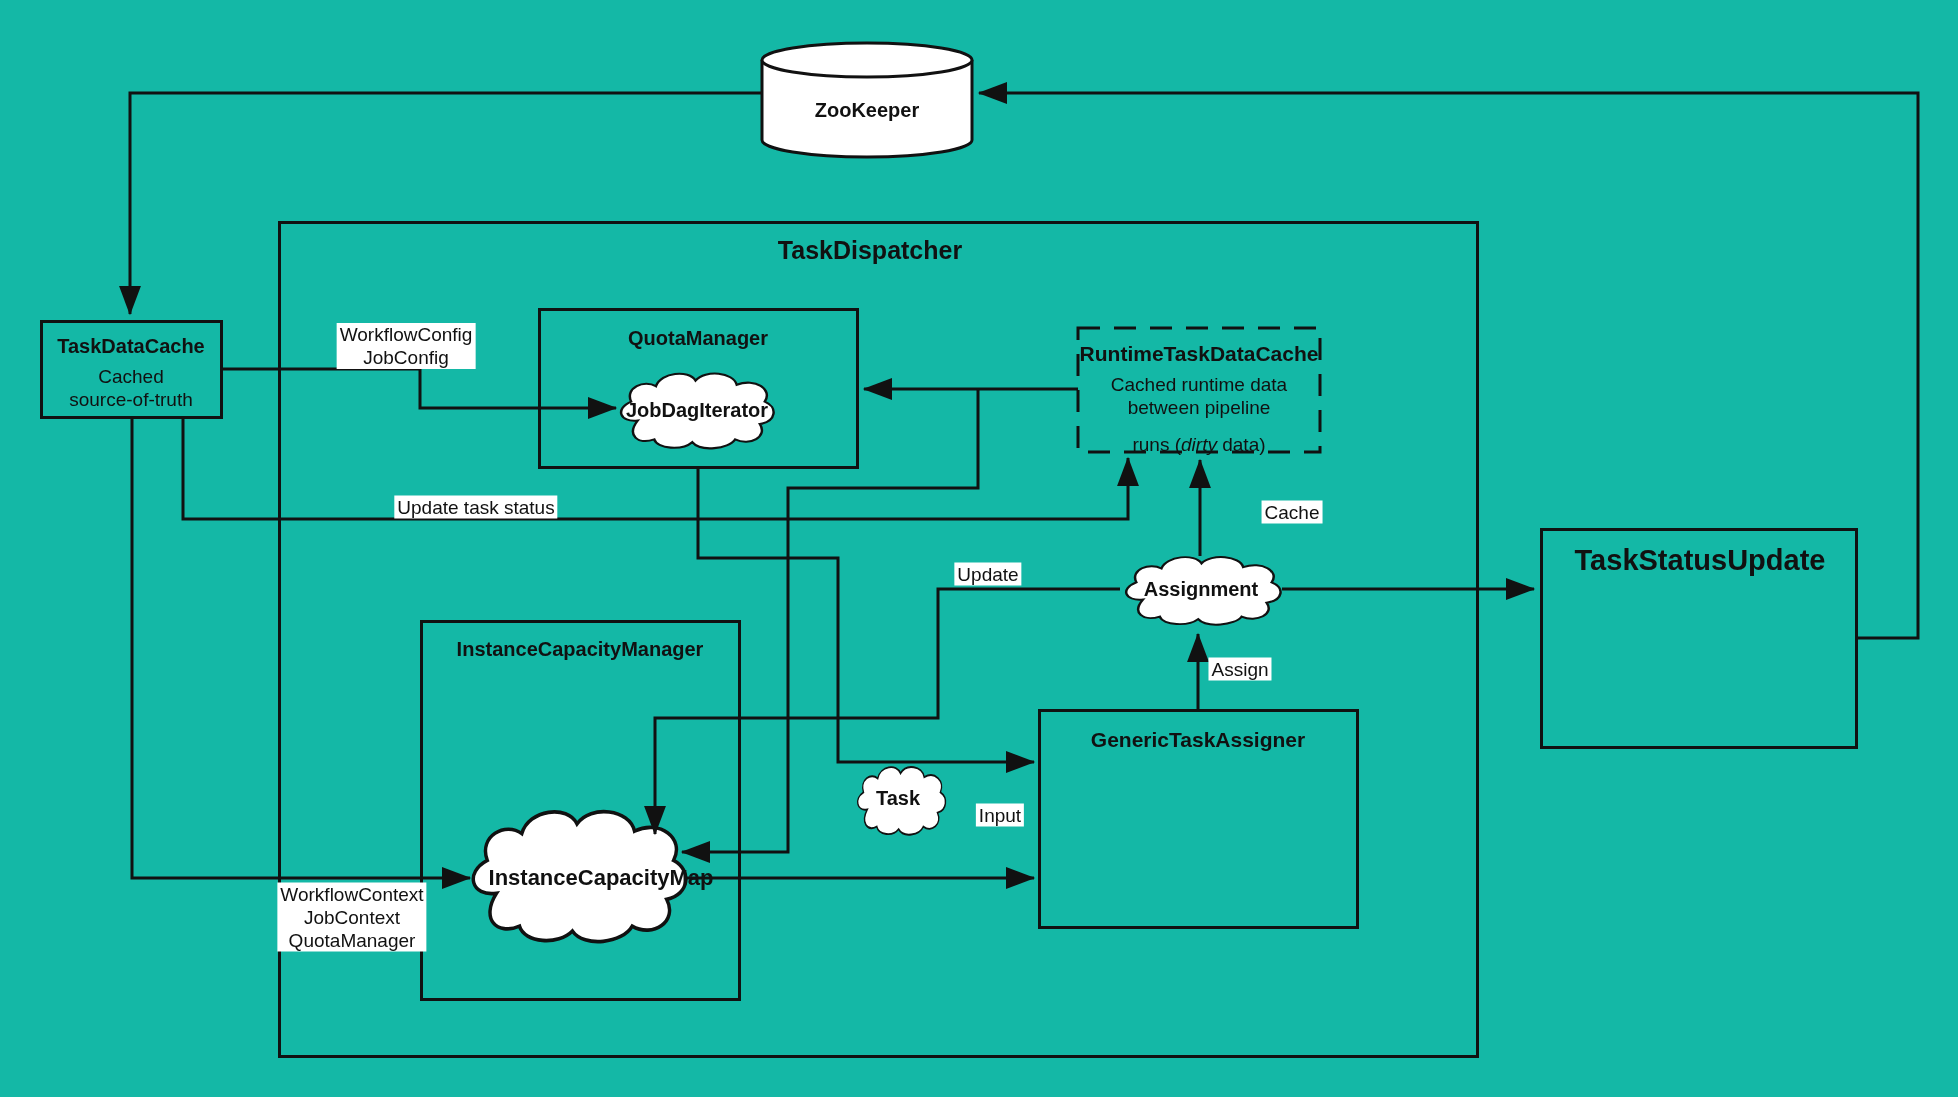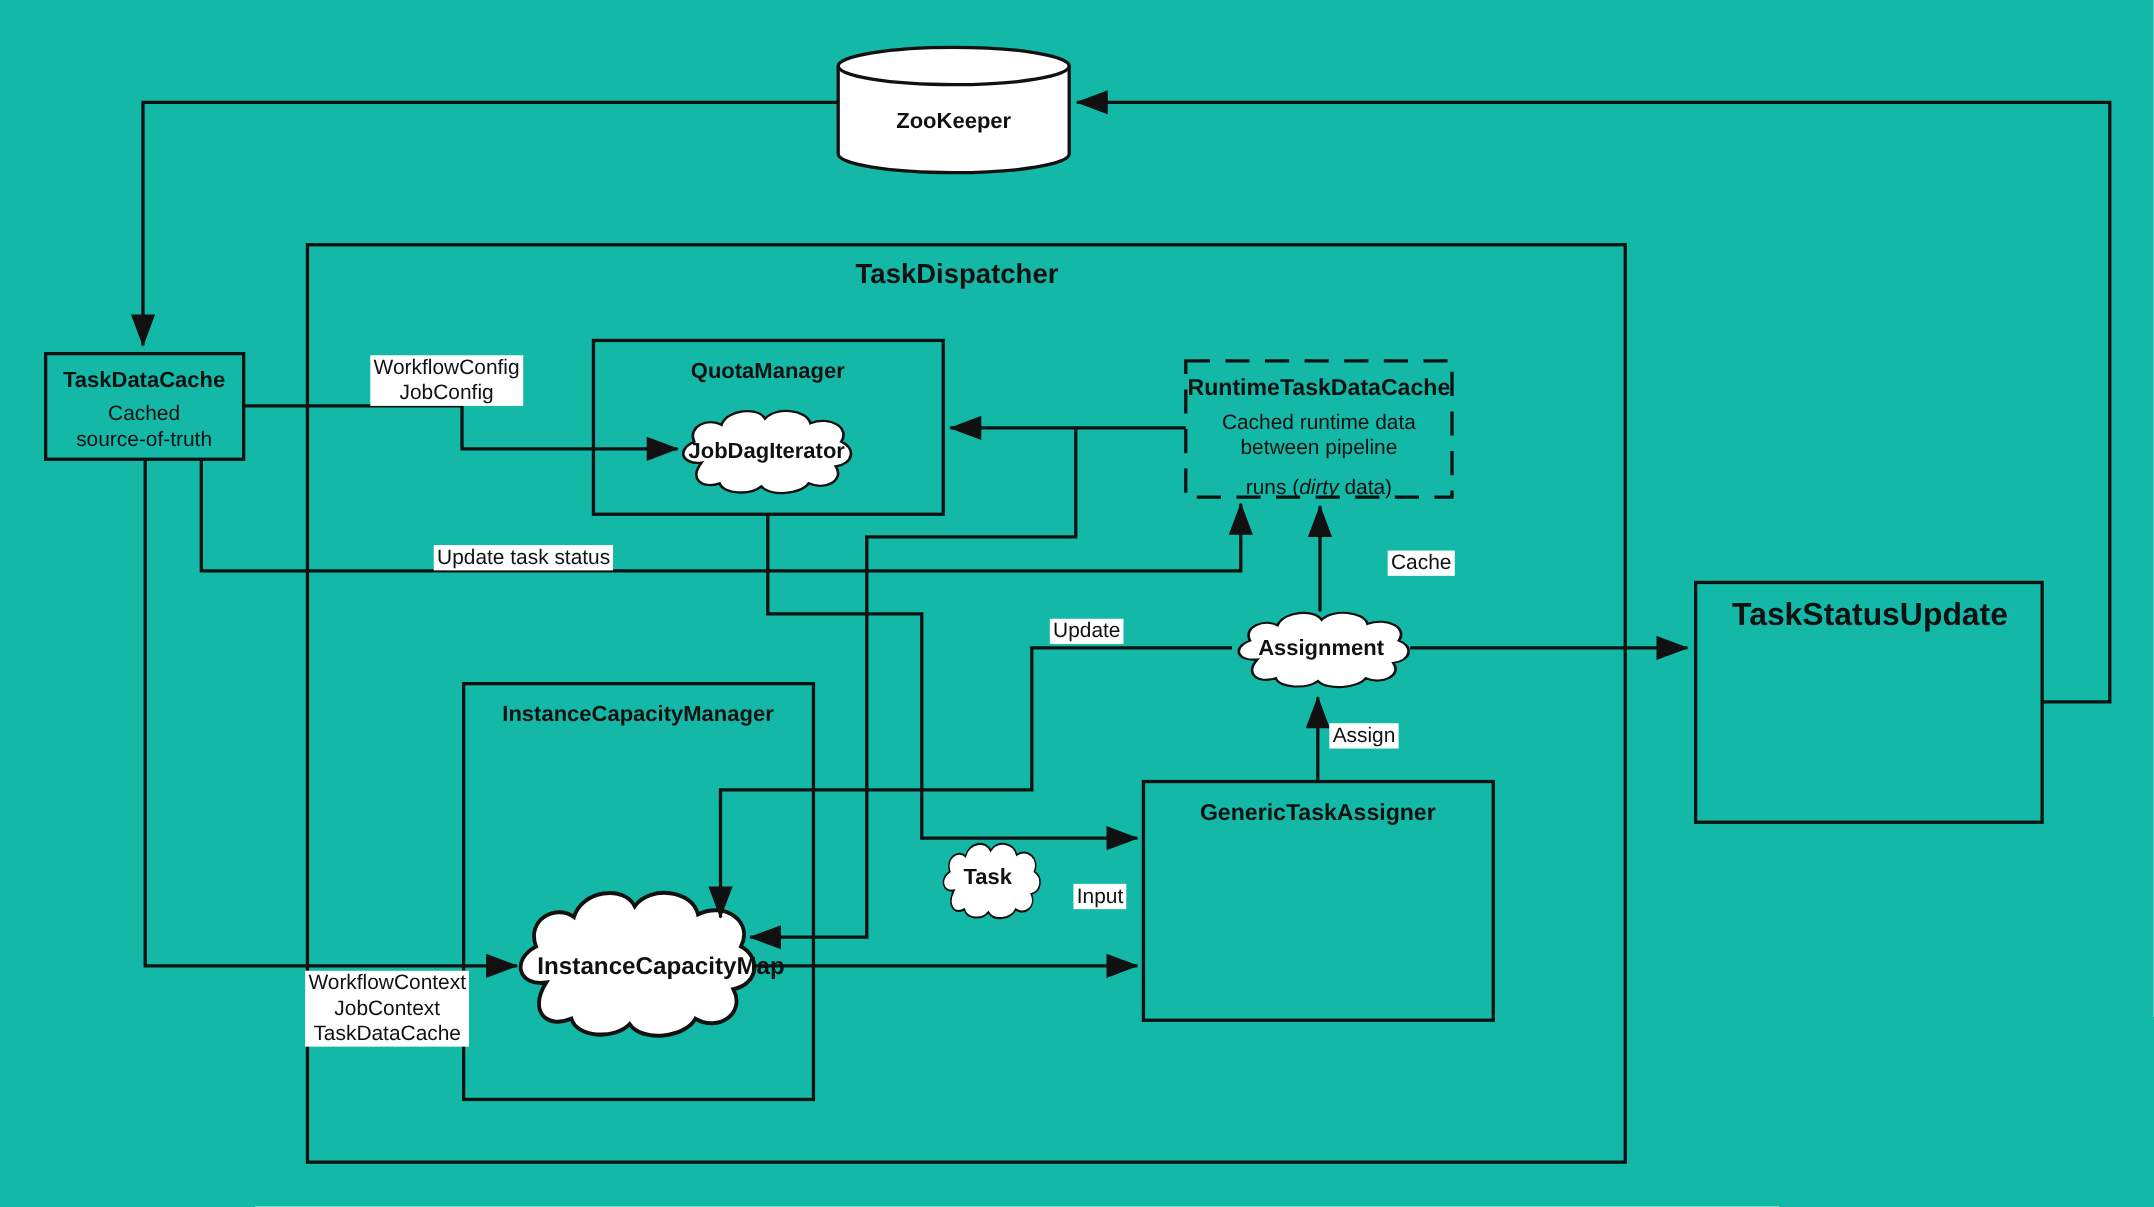--- a/index.html
+++ b/index.html
@@ -111,19 +111,19 @@
   <div class="label bold t21" style="left:1198px; top:739px;">GenericTaskAssigner</div>
 
   <div class="label bold t20" style="left:1201px; top:589px;">Assignment</div>
   <div class="label bold t20" style="left:898px; top:798px;">Task</div>
 
   <div class="label bg" style="left:406px; top:346px;">WorkflowConfig
 JobConfig</div>
   <div class="label bg" style="left:476px; top:507px;">Update task status</div>
   <div class="label bg" style="left:352px; top:917px;">WorkflowContext
 JobContext
-TaskDataCache</div>
+QuotaManager</div>
   <div class="label bg" style="left:1292px; top:512px;">Cache</div>
   <div class="label bg" style="left:988px; top:574px;">Update</div>
   <div class="label bg" style="left:1240px; top:669px;">Assign</div>
   <div class="label bg" style="left:1000px; top:815px;">Input</div>
 
 </div>
 
 </body></html>

